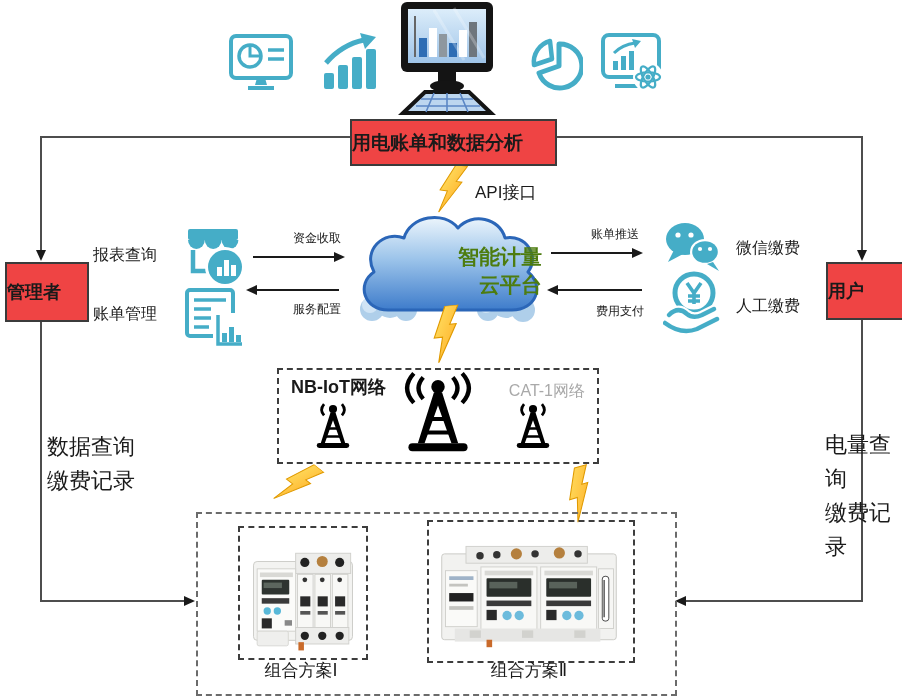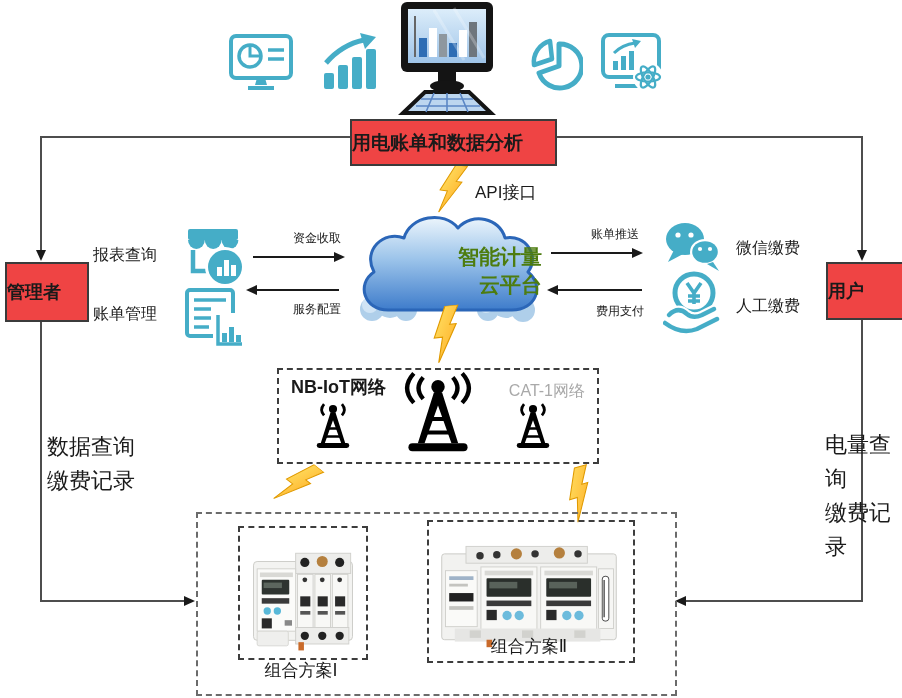--- a/index.html
+++ b/index.html
@@ -400,15 +400,15 @@
       <rect x="172" y="32" width="16" height="64" fill="#F6F6F4" stroke="#CFCFCB"></rect>
       <rect x="176" y="40" width="7" height="48" rx="3" fill="#fff" stroke="#444"></rect>
       <path d="M178 44 v40" stroke="#444" stroke-width="1.4"></path>
       <rect x="18" y="96" width="156" height="14" fill="#E6E6E4"></rect>
       <rect x="34" y="98" width="12" height="8" fill="#D2D2CE"></rect>
         <rect x="90" y="98" width="12" height="8" fill="#D2D2CE"></rect>
         <rect x="146" y="98" width="12" height="8" fill="#D2D2CE"></rect>
       <rect x="52" y="108" width="6" height="8" fill="#C96A2A"></rect>
     </svg>
   </div>
-  <div class="sollbl" style="left:427px;top:635px;width:204px;">组合方案Ⅱ</div>
+  <div class="sollbl" style="left:427px;top:659px;width:204px;">组合方案Ⅱ</div>
 
 </div>
 
 </body></html>

